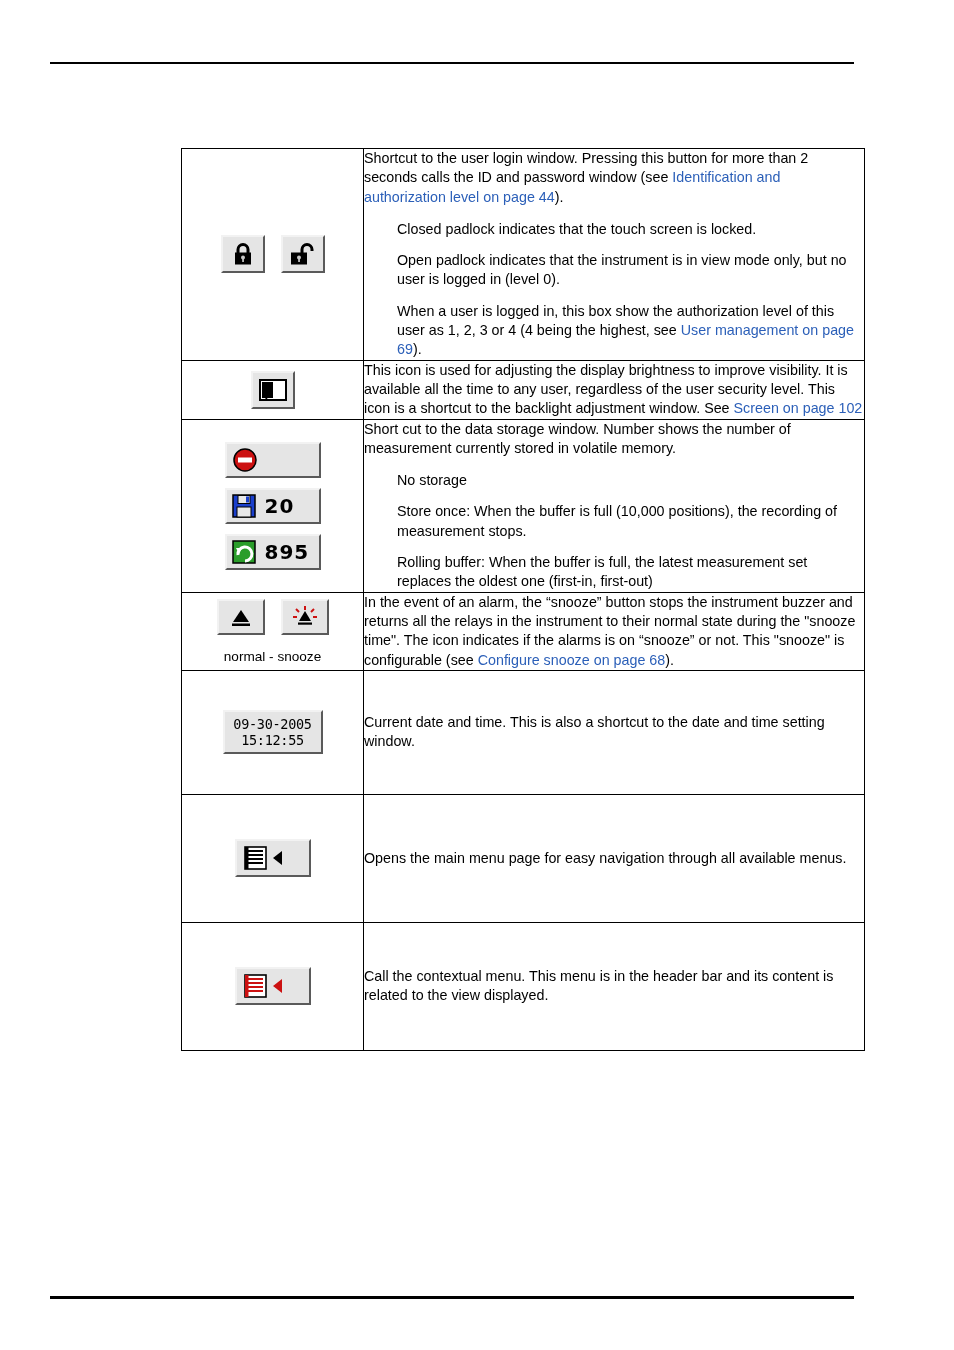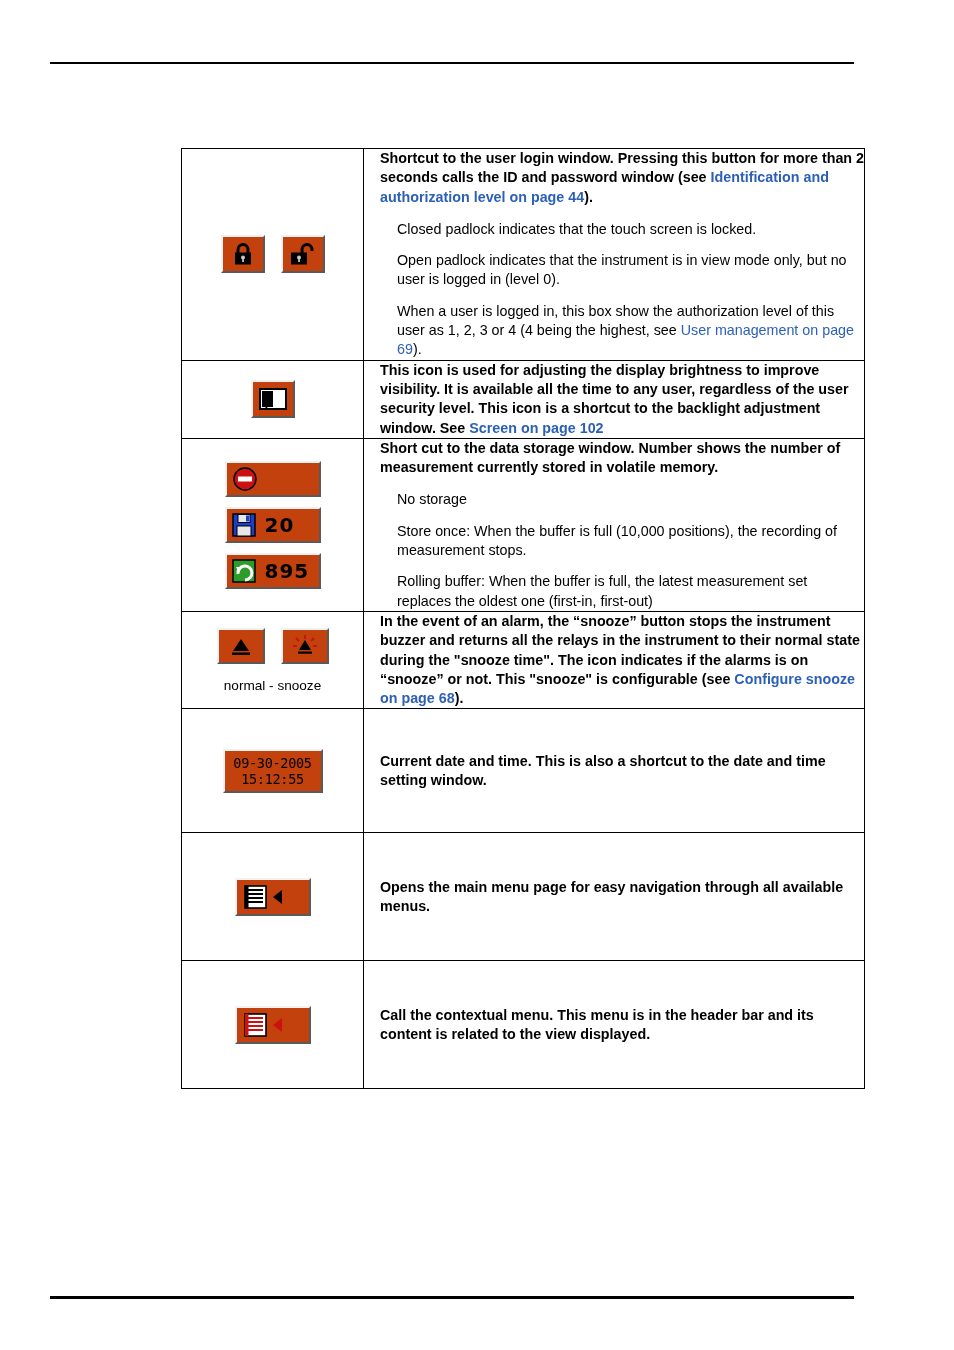--- a/index.html
+++ b/index.html
@@ -58,22 +58,21 @@
     width: 500px;
     padding: 10px 12px 10px 10px;
     font-size: 14.3px;
     line-height: 19.3px;
     vertical-align: top;
   }
   td.desc-cell.vmid {
     vertical-align: middle;
   }
   .p0 {
-    margin: 0 0 0 16px;
-    font-weight: bold;
+    margin: 0 0 0 0;
   }
   .pind {
     margin: 12px 0 0 33px;
   }
   .pind.first { margin-top: 13px; }
   .lnk {
     color: #2b5fb8;
   }
   .caption {
     font-size: 13.6px;
@@ -81,21 +80,21 @@
   }
 
   
   .icon-row {
     display: flex;
     justify-content: center;
     align-items: center;
     gap: 16px;
   }
   .btn3d {
-    background: #c2410c;
+    background: #e5e5e5;
     border-top: 2px solid #f2f2f2;
     border-left: 2px solid #f2f2f2;
     border-right: 2px solid #5a5a5a;
     border-bottom: 2px solid #5a5a5a;
     box-sizing: border-box;
     display: inline-flex;
     align-items: center;
     justify-content: center;
     position: relative;
   }

